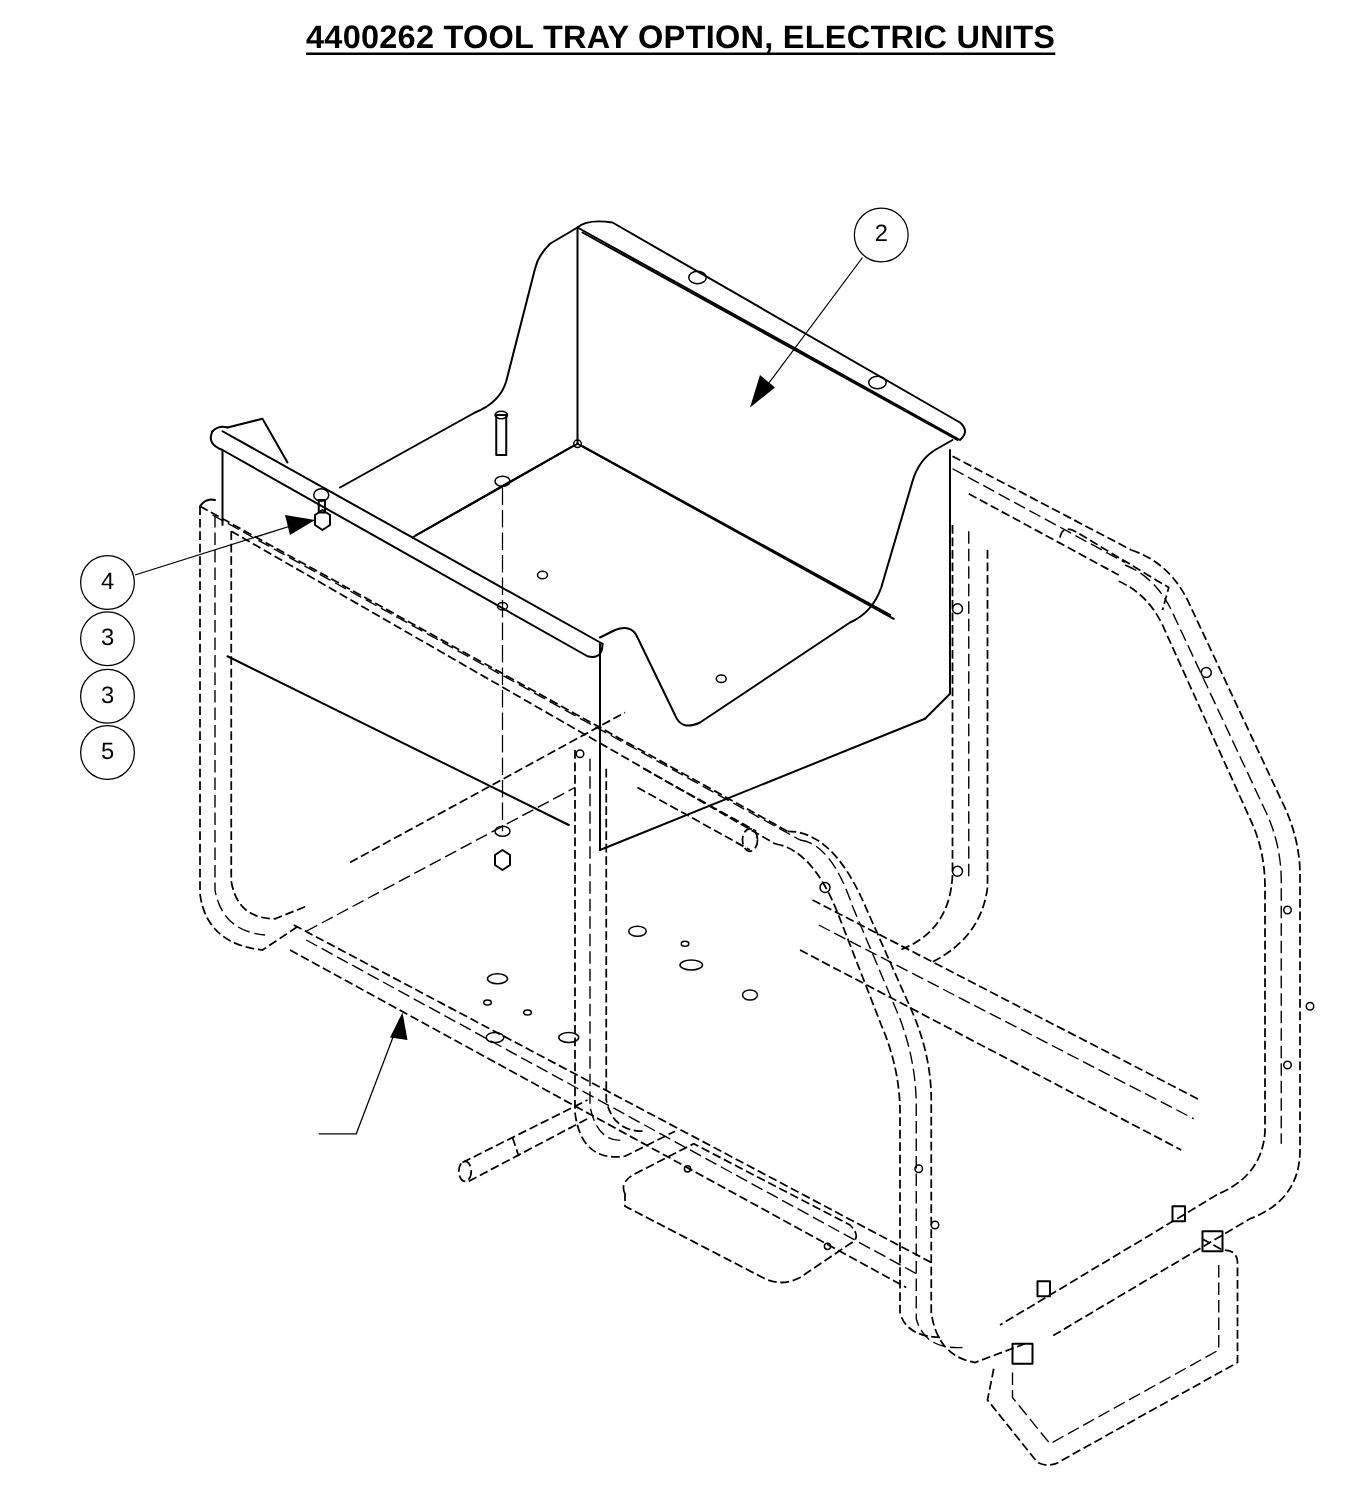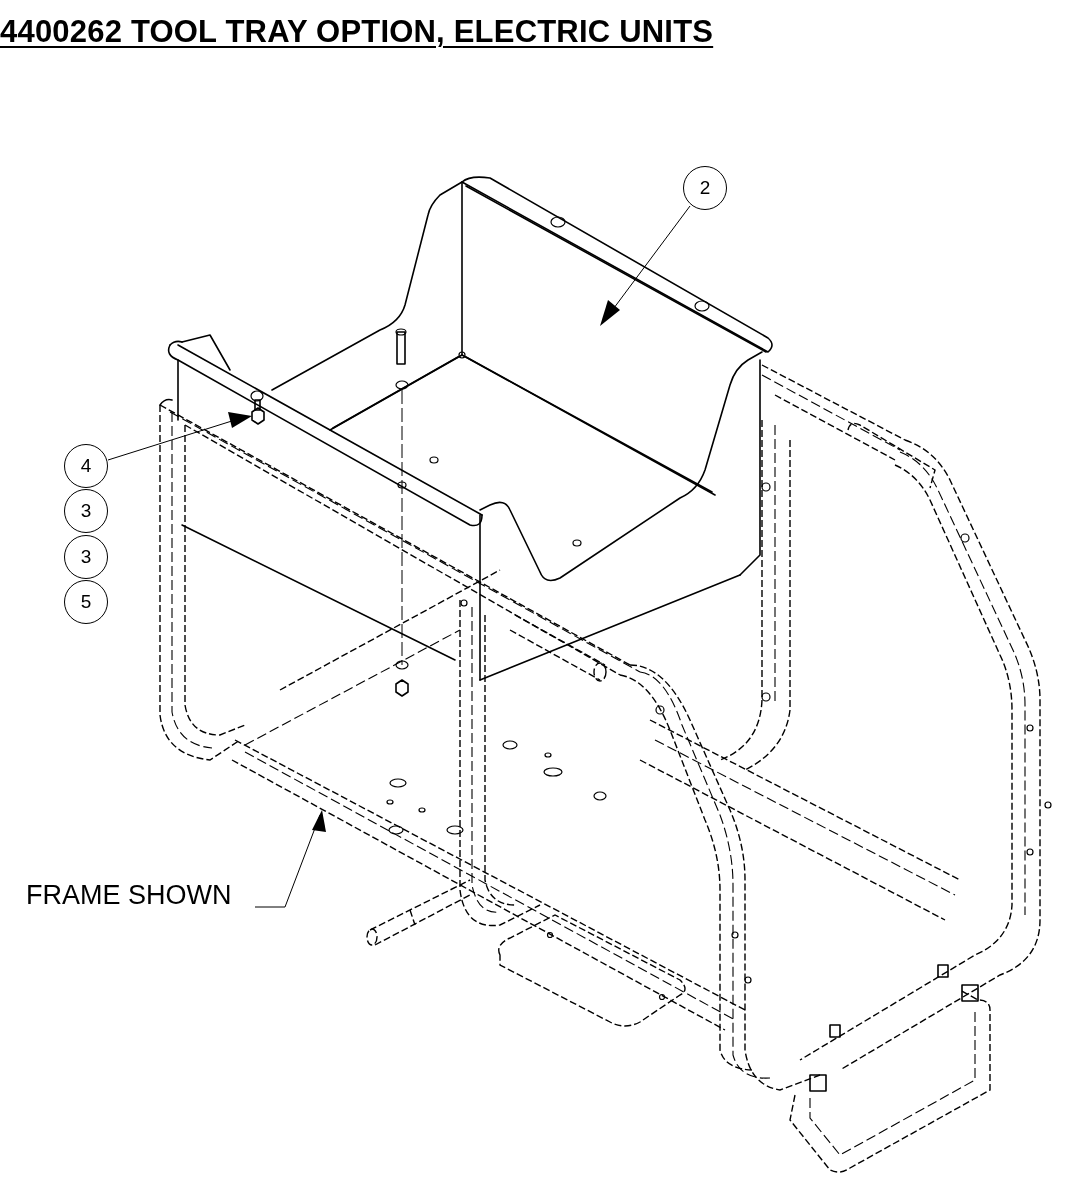--- a/index.html
+++ b/index.html
@@ -1,19 +1,19 @@
 <!DOCTYPE html>
 <html><head>
 <meta charset="utf-8">
 <style>
   html, body { margin: 0; padding: 0; background: #ffffff; }
   body { width: 1089px; height: 1197px; position: relative; overflow: hidden; font-family: "Liberation Sans", sans-serif; color: #000; }
   .title {
-    position: absolute; left: 0; width: 1089px; top: 14px; 
-    font-family: "Liberation Sans", sans-serif; font-weight: bold; font-size: 31px;
+    position: absolute; left: 0; width: 1089px; top: 14px; text-align: center;
+    font-family: "Liberation Sans", sans-serif; font-weight: bold; font-size: 26px;
     text-decoration: underline; text-underline-offset: 4px; text-decoration-thickness: 2px;
     letter-spacing: 0.2px;
   }
   svg.drawing { position: absolute; left: 0; top: 0; }
   .balloon { position: absolute; width: 44px; height: 44px; border: 1.3px solid #000; border-radius: 50%;
     display: flex; align-items: center; justify-content: center; font-size: 19px; background: #fff; box-sizing: border-box; }
   .note { position: absolute; font-size: 27px; line-height: 30px; }
   .solid { fill: none; stroke: #000; stroke-width: 1.6; stroke-linejoin: round; stroke-linecap: round; }
   .thin { fill: none; stroke: #000; stroke-width: 1; }
   .dash { fill: none; stroke: #000; stroke-width: 1.4; stroke-dasharray: 7 3; }
@@ -179,14 +179,13 @@
     <span>3</span>
   </div>
 <div class="balloon" style="left:64px; top:535px;">
     <span>3</span>
   </div>
 <div class="balloon" style="left:64px; top:580px;">
     <span>5</span>
   </div>
 
 <div class="note" style="left:26px; top:880px;">
-  <div>FRAME SHOWN</div>
 </div>
 
 </body></html>

